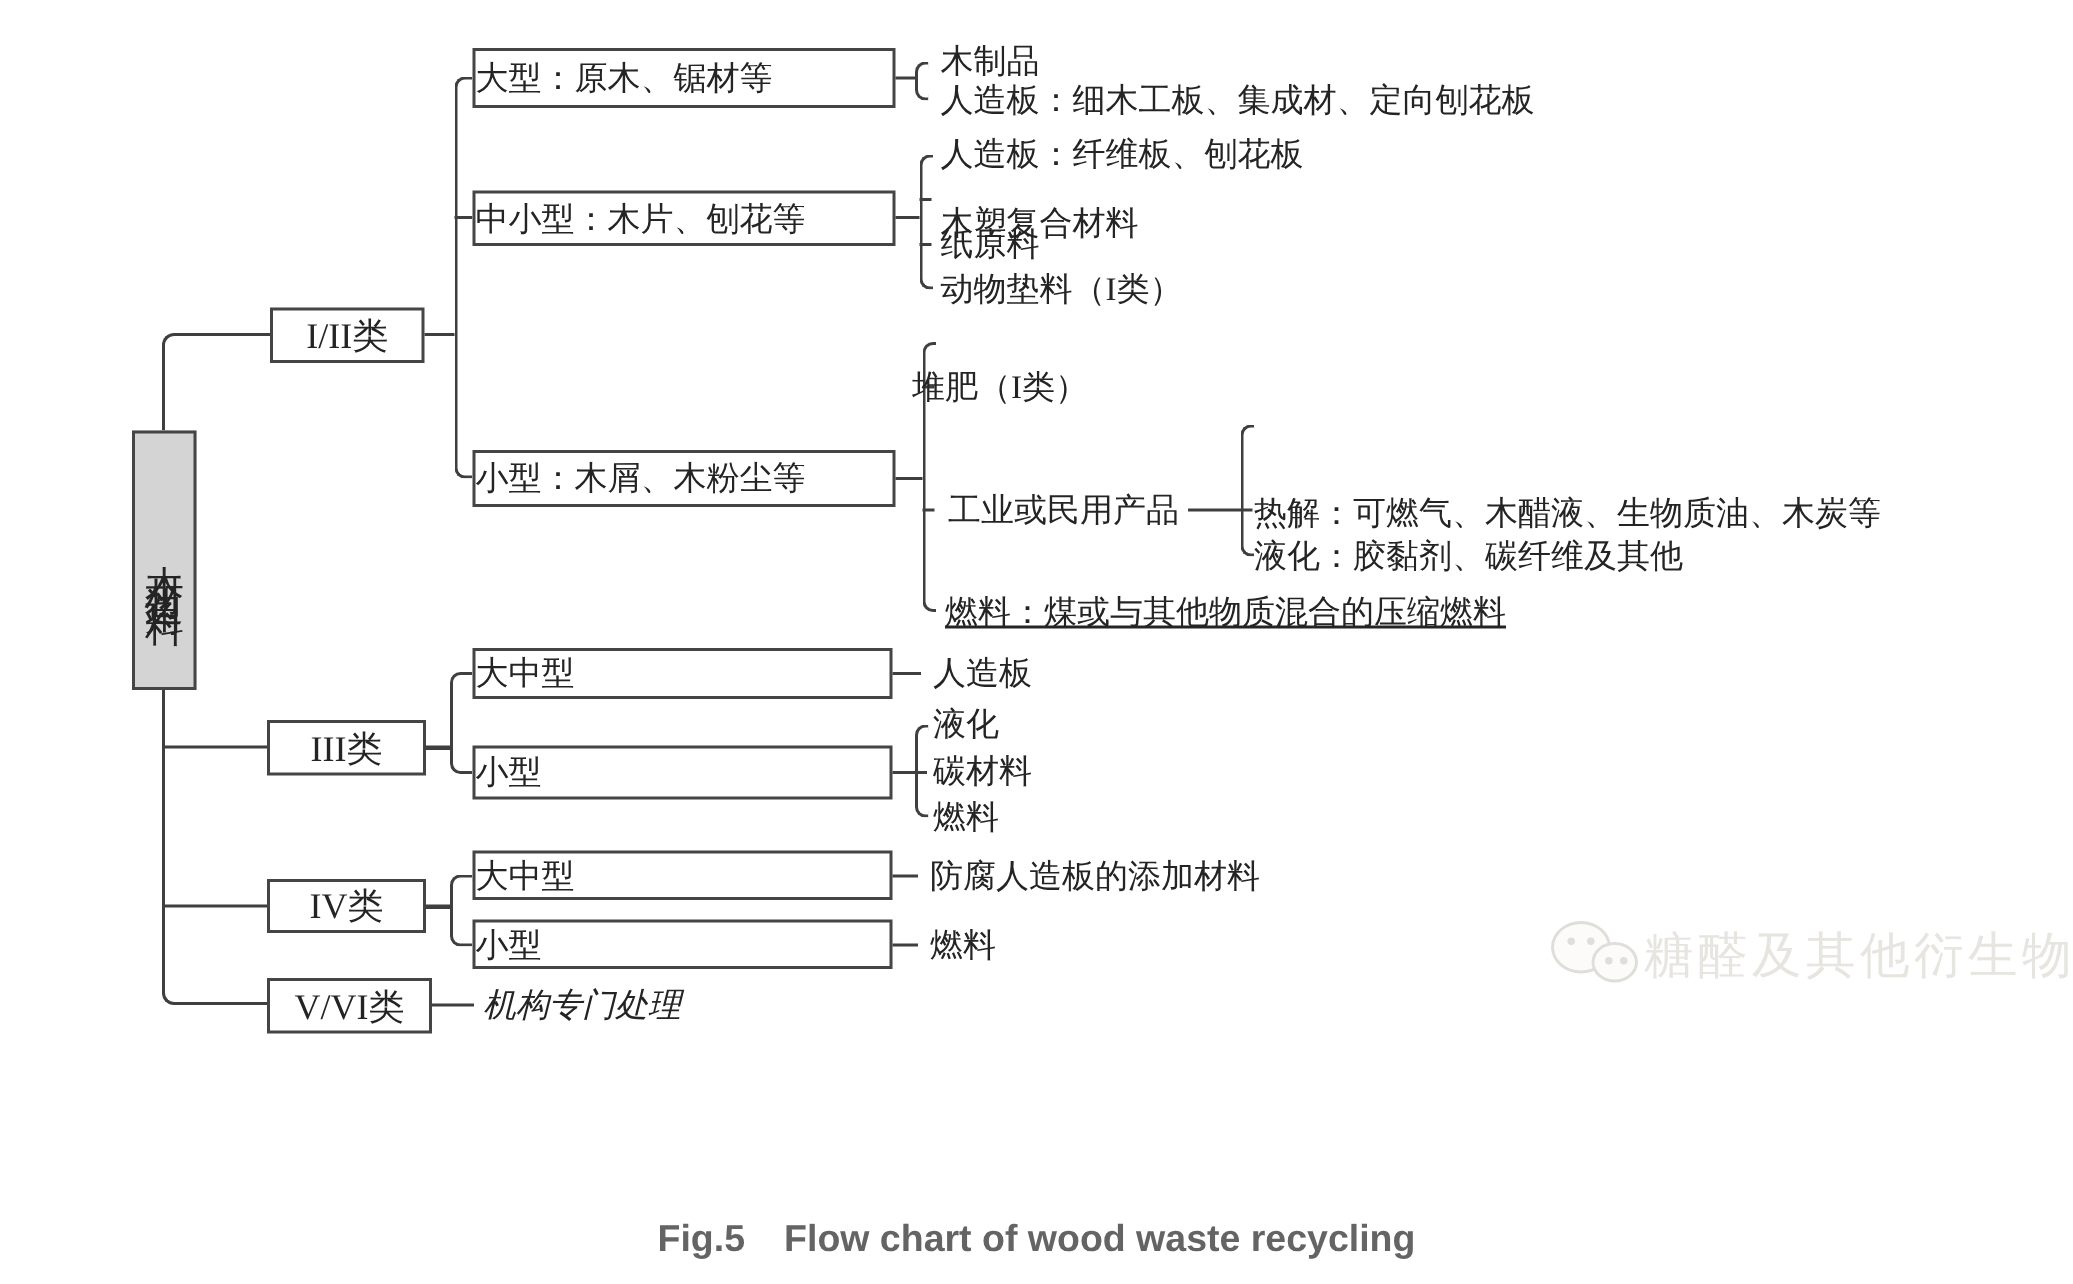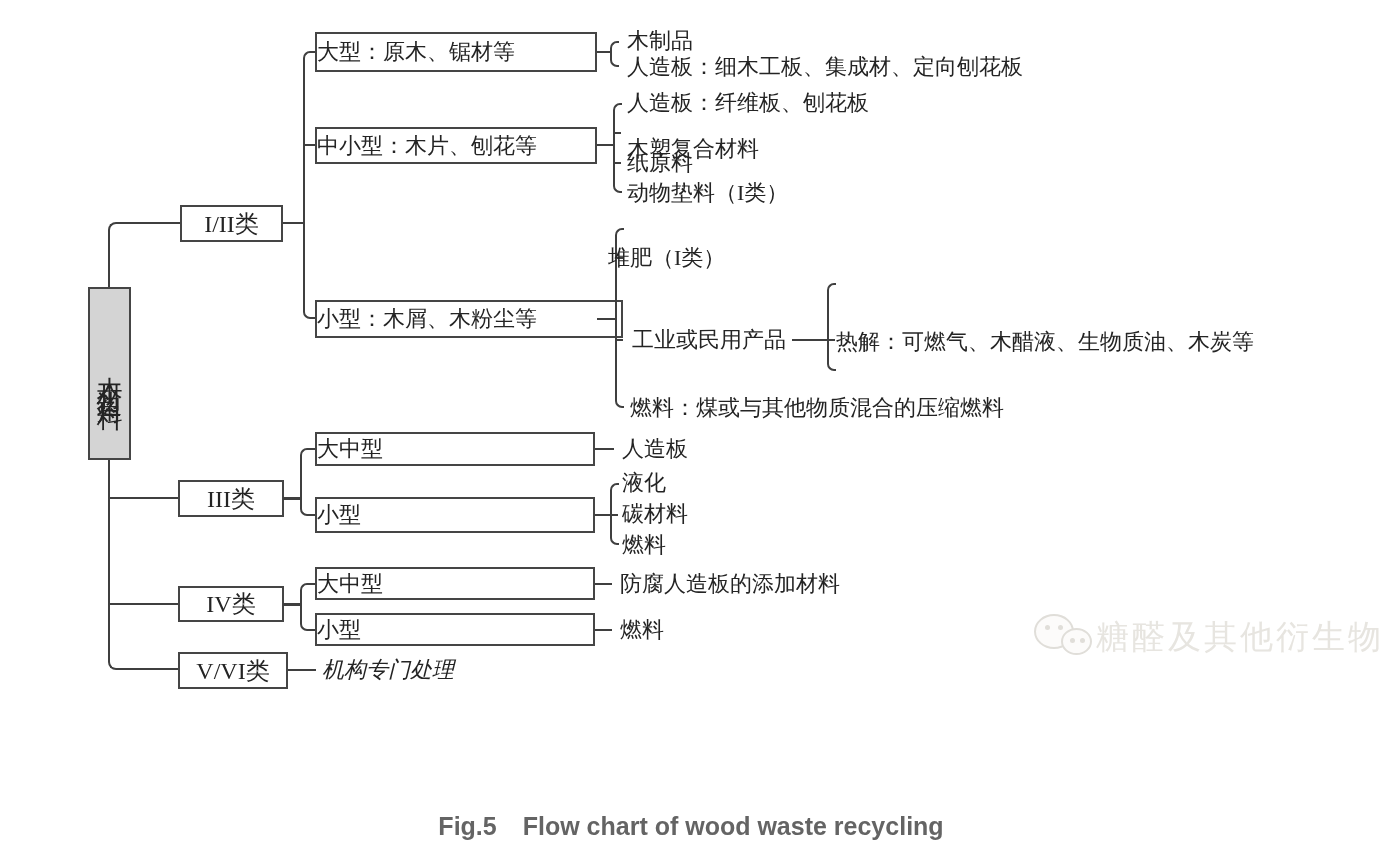--- a/index.html
+++ b/index.html
@@ -86,21 +86,21 @@
   <div class="box class-box" style="left:178px; top:480px; width:106px; height:37px;">III类</div>
   <div class="box class-box" style="left:178px; top:586px; width:106px; height:36px;">IV类</div>
   <div class="box class-box" style="left:178px; top:652px; width:110px; height:37px;">V/VI类</div>
 
   <div class="hline" style="left:283px; top:222px; width:20px;"></div>
   <div class="bracket" style="left:303px; top:51px; width:12px; height:268px;"></div>
   <div class="hline" style="left:303px; top:144px; width:12px;"></div>
 
   <div class="box type-box" style="left:315px; top:32px; width:282px; height:40px;">大型：原木、锯材等</div>
   <div class="box type-box" style="left:315px; top:127px; width:282px; height:37px;">中小型：木片、刨花等</div>
-  <div class="box type-box" style="left:315px; top:300px; width:308px; height:38px;">小型：木屑、木粉尘等</div>
+  <div class="box type-box" style="left:315px; top:300px; width:282px; height:38px;">小型：木屑、木粉尘等</div>
 
   <div class="hline" style="left:597px; top:51px; width:13px;"></div>
   <div class="bracket" style="left:610px; top:41px; width:9px; height:26px;"></div>
   <div class="leaf" style="left:627px; top:27px;">木制品</div>
   <div class="leaf" style="left:627px; top:53px;">人造板：细木工板、集成材、定向刨花板</div>
 
   <div class="hline" style="left:597px; top:144px; width:16px;"></div>
   <div class="bracket" style="left:613px; top:103px; width:9px; height:90px;"></div>
   <div class="hline" style="left:613px; top:132px; width:8px;"></div>
   <div class="hline" style="left:613px; top:162px; width:8px;"></div>
@@ -108,25 +108,26 @@
   <div class="leaf" style="left:627px; top:119px;margin-top:16px;">木塑复合材料</div>
   <div class="leaf" style="left:627px; top:149px;">纸原料</div>
   <div class="leaf" style="left:627px; top:179px;">动物垫料（I类）</div>
 
   <div class="hline" style="left:597px; top:318px; width:18px;"></div>
   <div class="bracket" style="left:615px; top:228px; width:9px; height:180px;"></div>
   <div class="hline" style="left:615px; top:257px; width:8px;"></div>
   <div class="hline" style="left:615px; top:339px; width:8px;"></div>
   <div class="leaf" style="left:608px; top:244px;">堆肥（I类）</div>
   <div class="leaf" style="left:632px; top:326px;">工业或民用产品</div>
-  <div class="leaf" style="left:630px; top:394px;">燃料：煤或与其他物质混合的压缩燃料</div>
+  <div class="leaf" style="left:630px; top:394px;text-decoration:underline;">燃料：煤或与其他物质混合的压缩燃料</div>
 
   <div class="hline" style="left:792px; top:339px; width:43px;"></div>
   <div class="bracket" style="left:827px; top:283px; width:9px; height:88px;"></div>
   <div class="leaf" style="left:836px; top:328px;">热解：可燃气、木醋液、生物质油、木炭等</div>
+  <div class="leaf" style="left:836px; top:357px;">液化：胶黏剂、碳纤维及其他</div>
 
   <div class="hline thick" style="left:283px; top:497px; width:18px;"></div>
   <div class="bracket" style="left:300px; top:448px; width:15px; height:68px;"></div>
   <div class="box type-box" style="left:315px; top:432px; width:280px; height:34px;">大中型</div>
   <div class="box type-box" style="left:315px; top:497px; width:280px; height:36px;">小型</div>
 
   <div class="hline" style="left:595px; top:448px; width:19px;"></div>
   <div class="leaf" style="left:622px; top:435px;">人造板</div>
 
   <div class="hline" style="left:595px; top:514px; width:23px;"></div>

